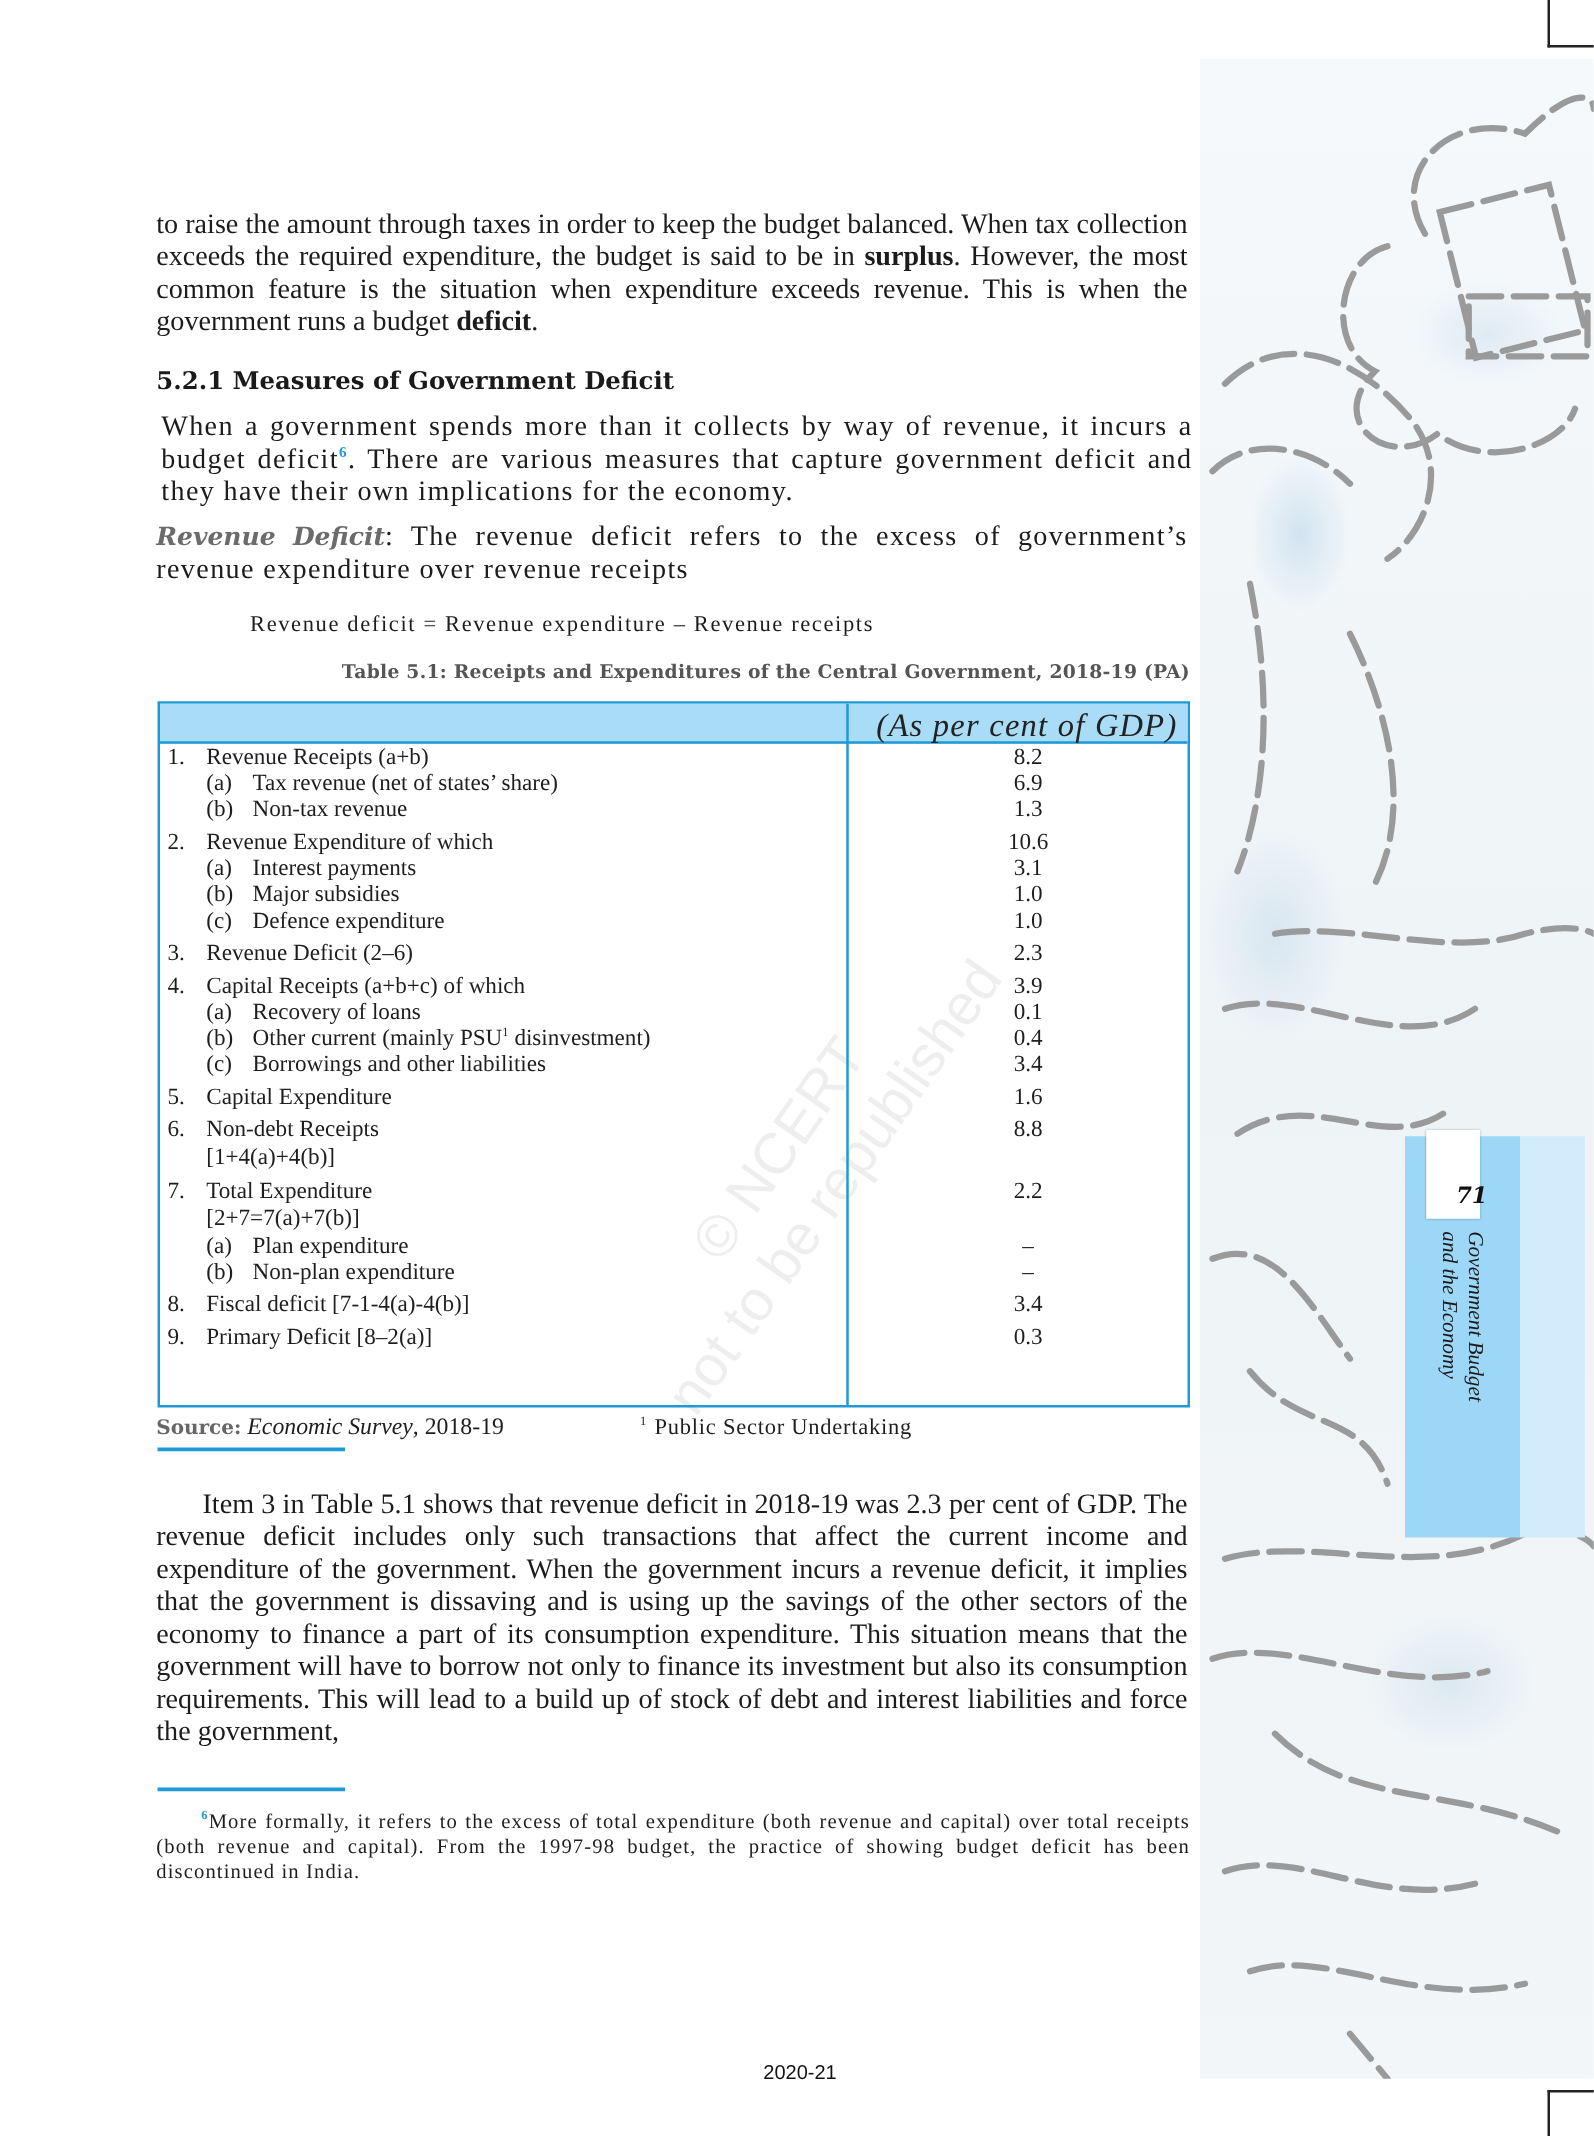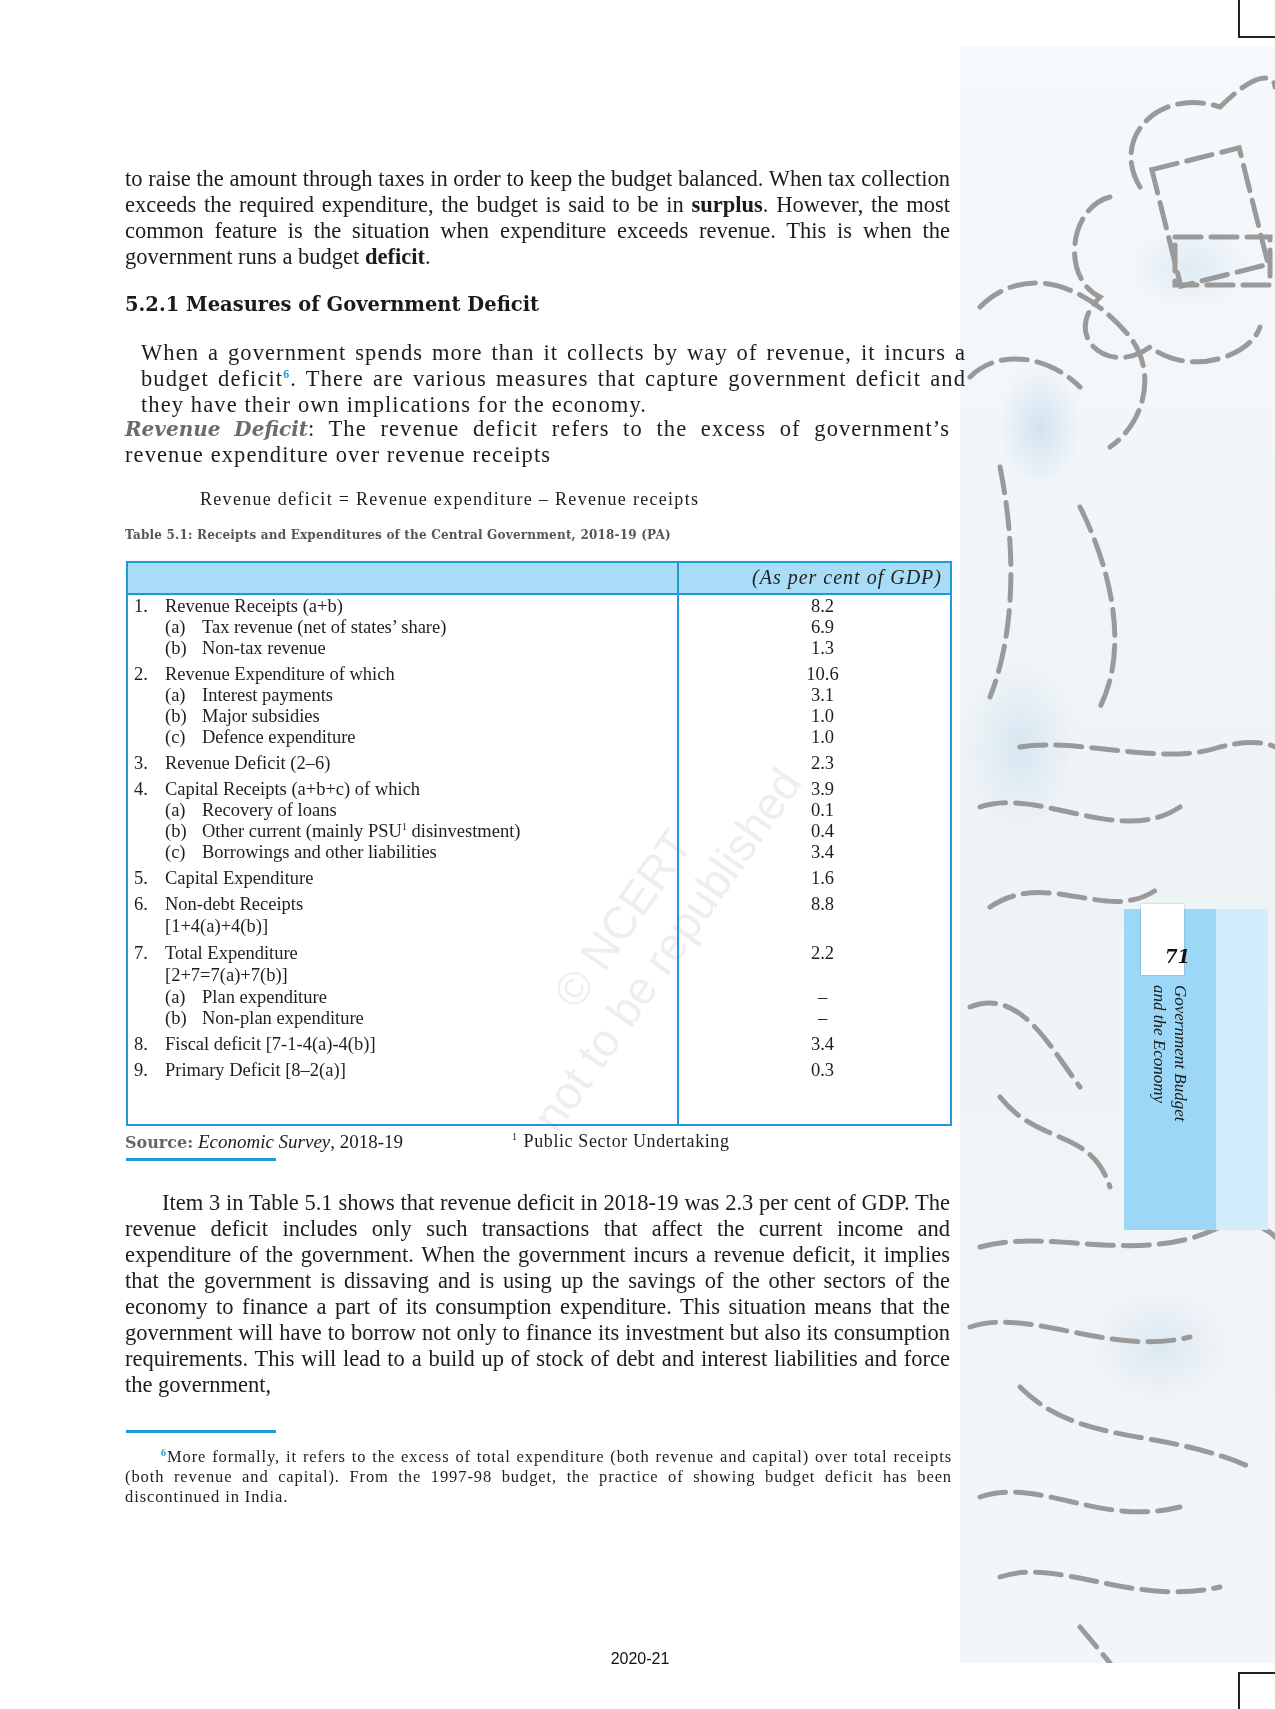--- a/index.html
+++ b/index.html
@@ -57,32 +57,32 @@
     left: 125px; top: 293px; font-family: "DejaVu Serif", serif; font-weight: bold; font-size: 19.5px; color: #1a1a1a;
   }
   .run-in { font-family: "DejaVu Serif", serif; font-weight: bold; font-style: italic; color: #6b6b6b; font-size: 20px; letter-spacing: 0; }
   .sup-blue { color: #1b9ad6; font-size: 12px; vertical-align: super; font-weight: bold; line-height: 0; }
   .formula {
     left: 200px; top: 489px; font-family: "Liberation Serif", serif; font-size: 18px; letter-spacing: 1.3px; color: #1c1c1c;
   }
 
   
   .table-caption {
-    left: 125px; top: 528px; width: 827px; text-align: left;
-    font-family: "DejaVu Serif", serif; font-weight: bold; font-size: 12px; color: #555; letter-spacing: 0.2px;
+    left: 125px; top: 528px; width: 827px; text-align: right;
+    font-family: "DejaVu Serif", serif; font-weight: bold; font-size: 15px; color: #555; letter-spacing: 0.2px;
   }
   .data-table {
     left: 126px; top: 561px; width: 826px; height: 565px;
     border: 2px solid #1f9ad6; box-sizing: border-box;
   }
   .t-head { position: absolute; left: 0; top: 0; right: 0; height: 30px; background: #a9dcf7; border-bottom: 2px solid #1f9ad6; }
   .t-divider { position: absolute; left: 549px; top: 0; bottom: 0; width: 2px; background: #1f9ad6; }
   .t-head-label {
     position: absolute; right: 8px; top: 3px;
-    font-family: "Liberation Serif", serif; font-style: italic; font-size: 20px; letter-spacing: 1px; color: #222;
+    font-family: "Liberation Serif", serif; font-style: italic; font-size: 26px; letter-spacing: 1px; color: #222;
   }
   .t-body { position: absolute; left: 0; top: 33px; right: 0; }
   .t-row { position: absolute; left: 0; right: 0; height: 23px; font-family: "Liberation Serif", serif; font-size: 18.5px; color: #1e1e1e; }
   .t-num { position: absolute; left: 6px; top: 0; }
   .t-sub { position: absolute; left: 37px; top: 0; }
   .t-label { position: absolute; left: 37px; top: 0; white-space: nowrap; }
   .t-label.indent { left: 74px; }
   .t-val { position: absolute; left: 541px; width: 273px; text-align: center; top: 0; padding-left: 34px; box-sizing: border-box; }
   .t-label sup { font-size: 10px; }
 
@@ -155,21 +155,21 @@
 
 <div class="abs watermark">
   <div>© NCERT</div>
   <div>not to be republished</div>
 </div>
 
 <p class="abs para" style="top:166px; margin:0;"><span>to raise the amount through taxes in order to keep the budget balanced. When tax collection exceeds the required expenditure, the budget is said to be in </span><b>surplus</b><span>. However, the most common feature is the situation when expenditure exceeds revenue. This is when the government runs a budget </span><b>deficit</b><span>.</span></p>
 
 <div class="abs section-heading">5.2.1 Measures of Government Deficit</div>
 
-<p class="abs para para-wide" style="top:324px; margin:16px;"><span>When a government spends more than it collects by way of revenue, it incurs a budget deficit</span><sup class="sup-blue">6</sup><span>. There are various measures that capture government deficit and they have their own implications for the economy.</span></p>
+<p class="abs para para-wide" style="top:324px; margin:4px;"><span>When a government spends more than it collects by way of revenue, it incurs a budget deficit</span><sup class="sup-blue">6</sup><span>. There are various measures that capture government deficit and they have their own implications for the economy.</span></p>
 
 <p class="abs para para-wide" style="top:416px; margin:0;"><span class="run-in">Revenue Deficit</span><span>: The revenue deficit refers to the excess of government’s revenue expenditure over revenue receipts</span></p>
 
 <div class="abs formula">Revenue deficit = Revenue expenditure – Revenue receipts</div>
 
 <div class="abs table-caption">Table 5.1: Receipts and Expenditures of the Central Government, 2018-19 (PA)</div>
 <div class="abs data-table">
   <div class="t-head">
     <span class="t-head-label">(As per cent of GDP)</span>
   </div>

